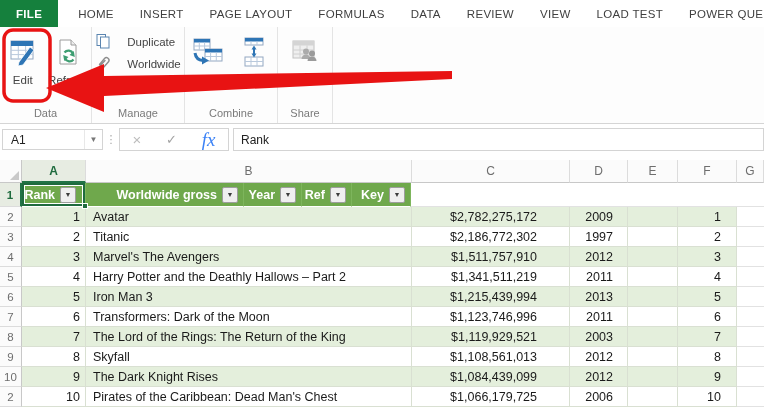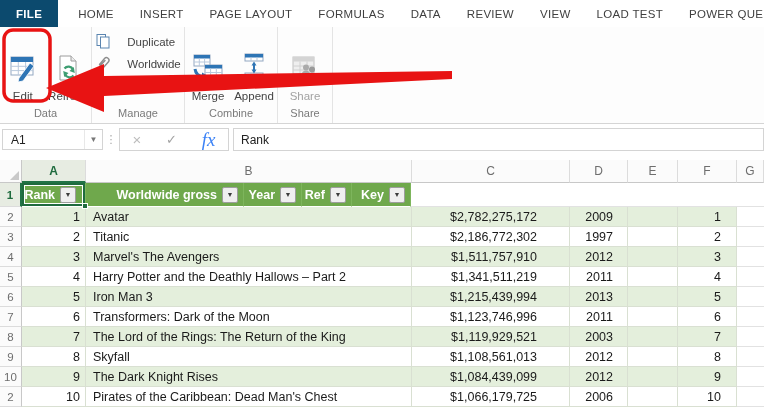--- a/index.html
+++ b/index.html
@@ -2,28 +2,28 @@
 <html><head>
 <meta charset="utf-8">
 <style>
   *{box-sizing:border-box;margin:0;padding:0}
   body{font-family:"Liberation Sans","DejaVu Sans",sans-serif;background:#fff}
   .app{position:relative;width:764px;height:407px;background:#fff;overflow:hidden}
 
   
   .tabbar{display:flex;align-items:stretch;height:27px;background:#fff;font-size:11.5px;color:#3f3f3f}
   .tab{display:flex;align-items:center;padding:0 13px;letter-spacing:.3px;white-space:nowrap}
-  .tab-file{background:#0c4a6e;color:#fff;padding:0 16px;margin-right:7px;font-weight:bold}
+  .tab-file{background:#15803d;color:#fff;padding:0 16px;margin-right:7px;font-weight:bold}
 
   
   .ribbon{position:relative;height:97px;border-bottom:1px solid #d5d5d5;background:#fdfdfd;display:flex}
   .rgroup{position:relative;border-right:1px solid #e4e4e4;display:flex;flex-direction:column}
   .rgroup-content{flex:1;display:flex;justify-content:center}
   .rgroup-label{height:17px;line-height:15px;text-align:center;font-size:11px;color:#7a7a7a}
-  .bigbtn{width:47px;margin-top:19px;display:flex;flex-direction:column;align-items:center;font-size:11.5px;color:#444;cursor:default}
+  .bigbtn{width:47px;margin-top:3px;display:flex;flex-direction:column;align-items:center;font-size:11.5px;color:#444;cursor:default}
   .bigbtn .icon{height:44px;display:flex;align-items:center;justify-content:center}
   .bigbtn.disabled{color:#a3a3a3}
   .smallbtns{display:flex;flex-direction:column;padding:5px 7px 0 7px;gap:3px}
   .smallbtn{display:flex;align-items:center;gap:16px;font-size:11.5px;color:#444;height:19px;white-space:nowrap}
 
   
   .fbar{height:31px;display:flex;align-items:center;background:#fff}
   .namebox{width:101px;height:21px;margin-left:2px;border:1px solid #d4d4d4;display:flex;align-items:center;font-size:12px;color:#222;background:#fff}
   .nb-text{padding-left:8px;flex:1}
   .nb-arrow{width:18px;height:100%;color:#777;font-size:8px;display:flex;align-items:center;justify-content:center;border-left:1px solid #e8e8e8}

